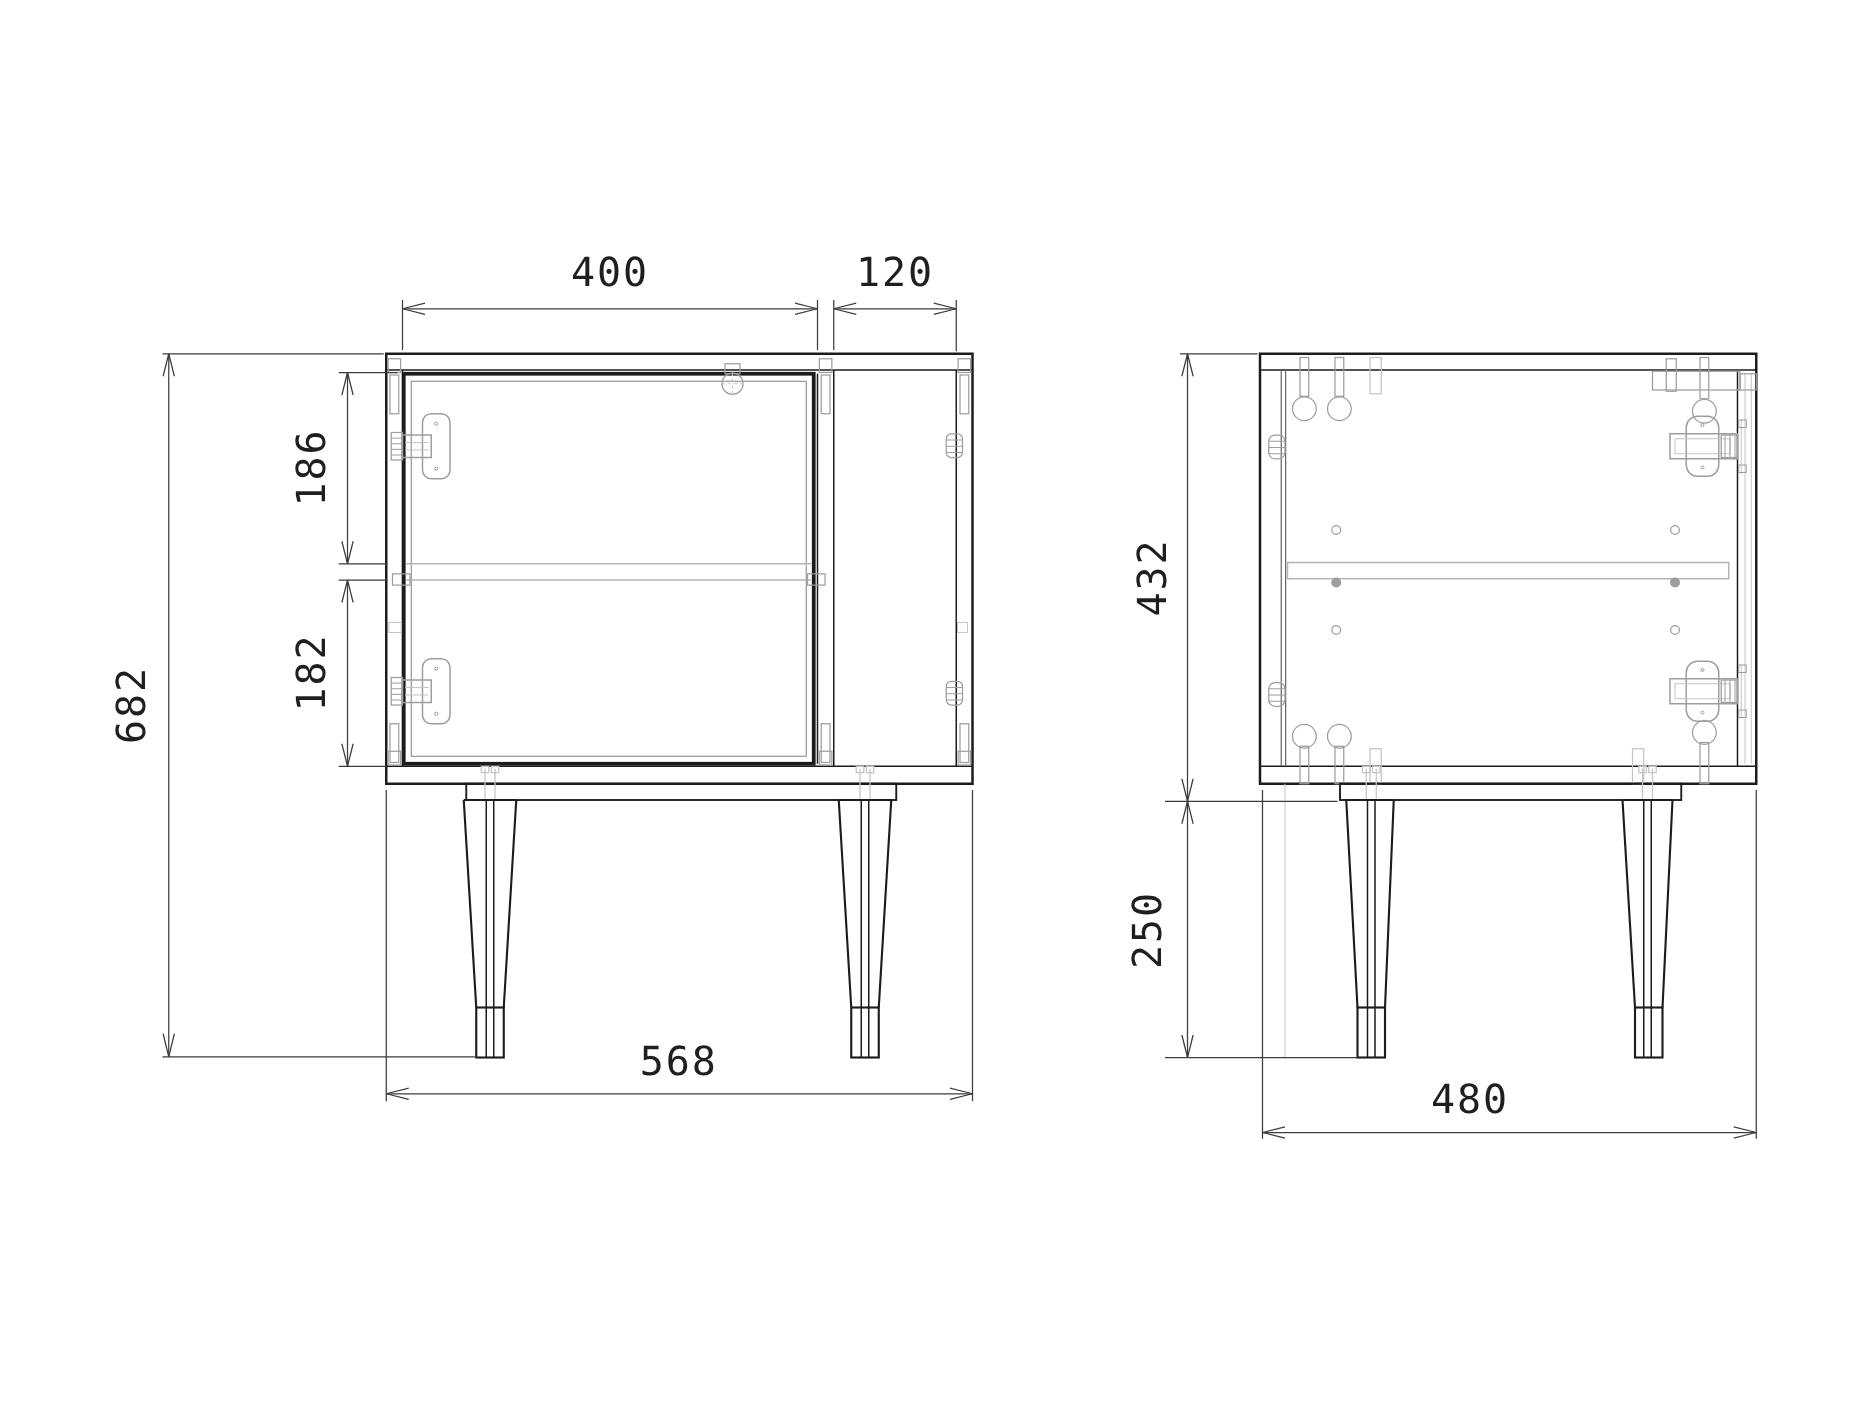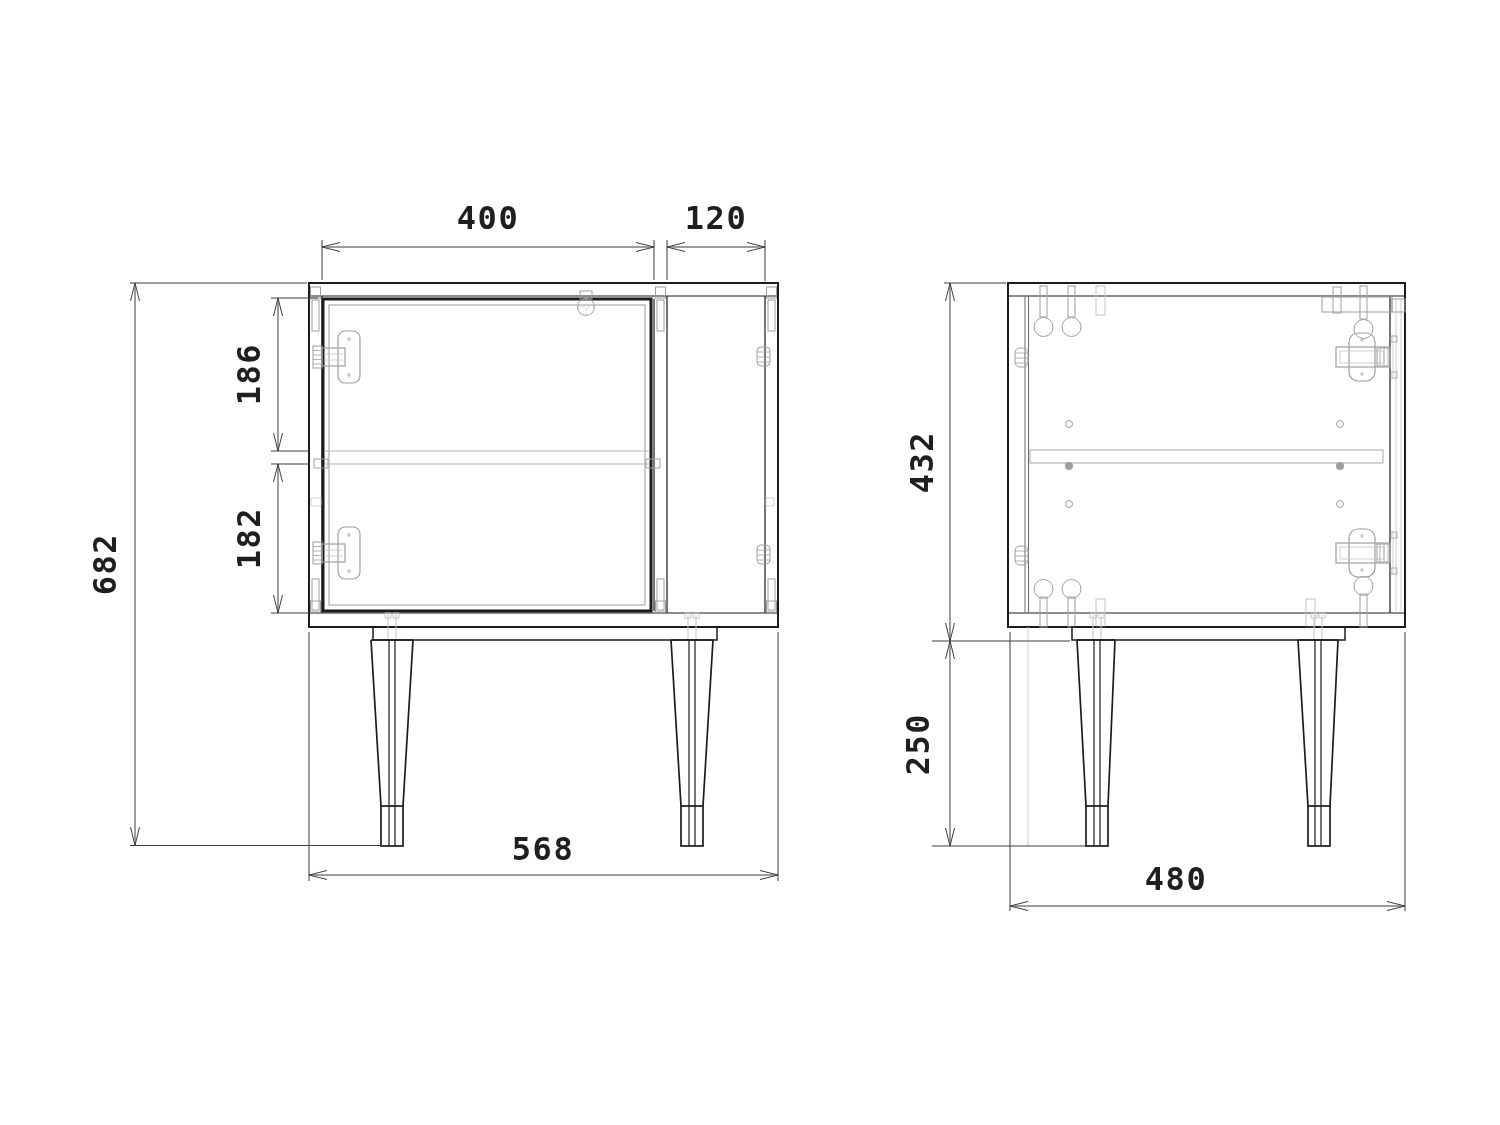--- a/index.html
+++ b/index.html
@@ -1,20 +1,20 @@
 <!DOCTYPE html>
 <html style="--line: #1c1c1c; --hardware: #9e9e9e; --hardware-light: #c4c4c4; --hidden: #b5b5b5; --dimension: #3d3d3d; --text: #1f1f1f; --background: #ffffff;"><head>
 <meta charset="utf-8">
 <style>
   :root{
     --line:#1c1c1c; --hardware:#9e9e9e; --hardware-light:#c4c4c4;
     --hidden:#b5b5b5; --dimension:#3d3d3d; --text:#1f1f1f; --background:#ffffff;
   }
   html,body{margin:0;padding:0;background:var(--background);}
-  .canvas-wrap{position:relative;width:1500px;height:1125px;background:var(--background);overflow:hidden;font-weight:bold;}
+  .canvas-wrap{position:relative;width:1500px;height:1125px;background:var(--background);overflow:hidden;}
   svg{display:block;}
   .ln   {stroke:var(--line);fill:none;}
   .mid  {stroke:#6a6a6a;fill:none;}
   .hw   {stroke:var(--hardware);fill:none;}
   .hwl  {stroke:var(--hardware-light);fill:none;}
   .hid  {stroke:var(--hidden);fill:none;}
   .dim  {stroke:var(--dimension);fill:none;stroke-width:1;}
   .w08{stroke-width:0.8}.w1{stroke-width:1}.w12{stroke-width:1.2}
   .w15{stroke-width:1.5}.w17{stroke-width:1.7}.w2{stroke-width:2}.w3{stroke-width:3}
   .dimtxt{fill:var(--text);font-family:"DejaVu Sans Mono",monospace;font-size:32px;letter-spacing:1.5px;}

